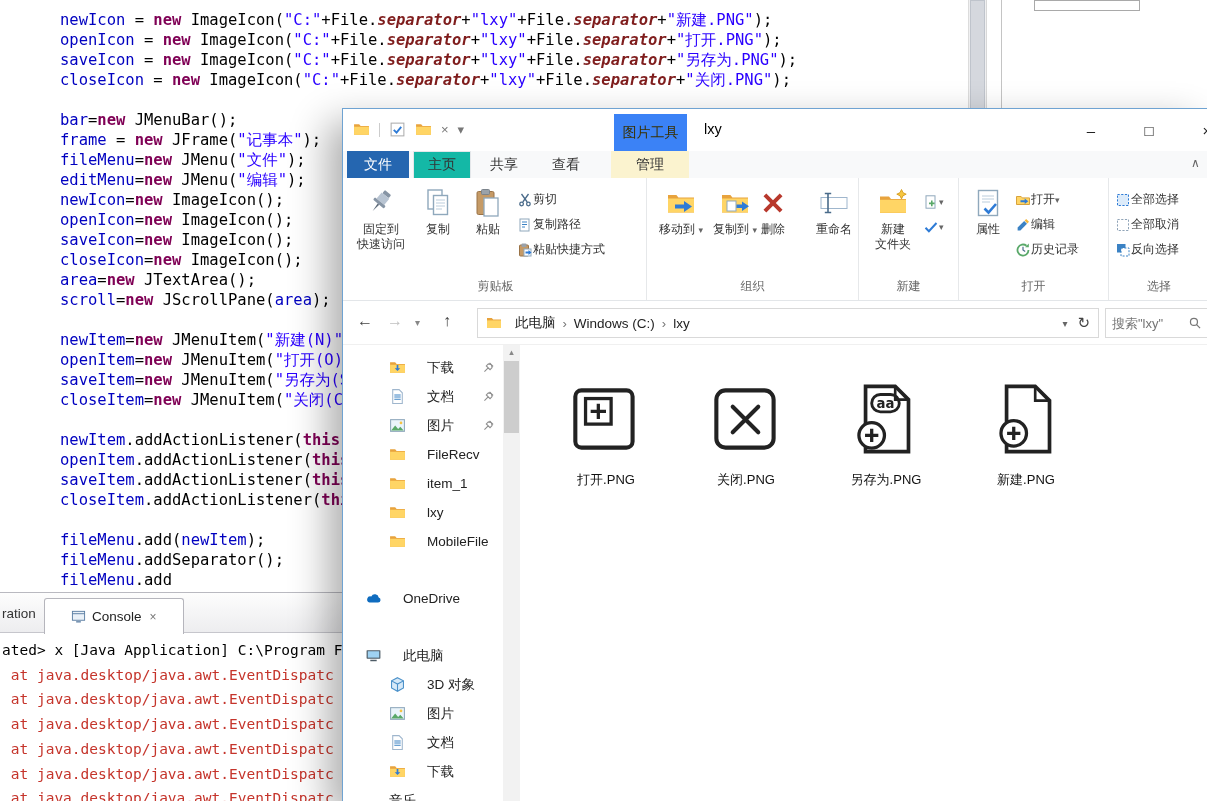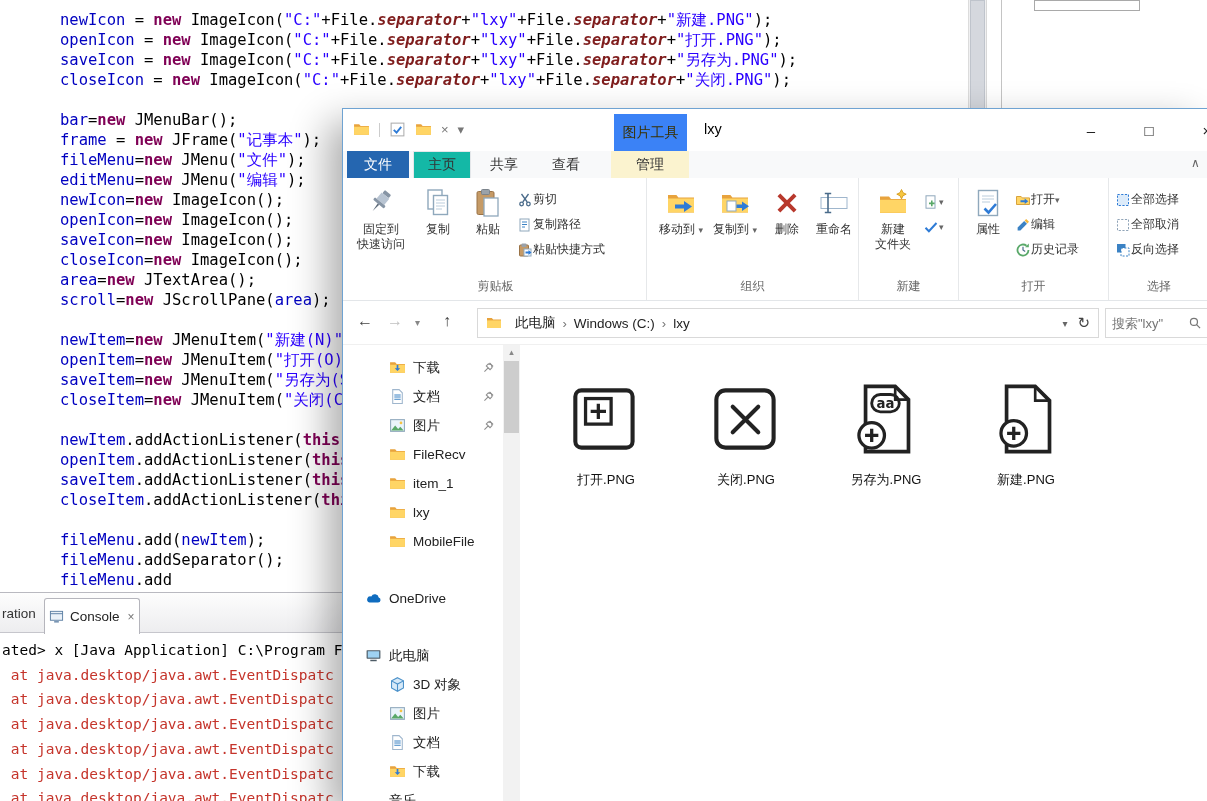--- a/index.html
+++ b/index.html
@@ -22,21 +22,21 @@
   #ed-scrollbar{position:absolute;left:968px;top:0;width:18px;height:592px;background:#F0F0F1;border-left:1px solid #DCDCDC}
   #ed-thumb{position:absolute;left:1px;top:0;width:15px;height:320px;background:#D5D8DE;border:1px solid #BFC4CC}
   #ed-ruler{position:absolute;left:986px;top:0;width:16px;height:592px;background:#fff;border-left:1px solid #D8D8D8;border-right:1px solid #C4C4C4}
   #tr-box{position:absolute;left:1034px;top:0;width:106px;height:11px;background:#fff;border:1px solid #A9A9A9}
 
   #console{position:absolute;left:0;top:592px;width:1207px;height:209px;background:#fff}
   #console-tabs{position:absolute;left:0;top:0;width:100%;height:41px;
     background:linear-gradient(#FDFDFD,#EDEDEF);border-top:1px solid #B9B9C0;border-bottom:1px solid #C6C6CC}
   #declaration-partial{position:absolute;left:2px;top:13px;font-size:13.5px;color:#333}
   #console-tab{position:absolute;left:44px;top:5px;height:36px;display:flex;align-items:center;gap:6px;
-    padding:0 4px;background:#fff;border:1px solid #B5B5BC;border-bottom:none;border-radius:3px 3px 0 0;
+    padding:0 26px;background:#fff;border:1px solid #B5B5BC;border-bottom:none;border-radius:3px 3px 0 0;
     font-size:13.5px;color:#222}
   #console-tab .tab-close{color:#777;font-size:12px;margin-left:2px}
   .console-tab-icon{width:15px;height:15px}
   #console-lines{position:absolute;left:2px;top:46px;font-family:"DejaVu Sans Mono",monospace;
     font-size:14.5px;line-height:24.7px;white-space:pre;color:#000}
   .console-err{color:#C5342B}
 
   
   #explorer{position:absolute;left:342px;top:108px;width:866px;height:694px;background:#fff;
     border:1px solid #6FA3D2;box-shadow:-14px 14px 36px rgba(0,0,0,.32)}
@@ -87,21 +87,21 @@
   .crumb{padding:0 7px}
   .crumb-sep{color:#777;font-size:13px}
   #crumb-dd{margin-left:auto;color:#666;font-size:10px;padding:0 8px}
   #crumb-refresh{color:#444;font-size:15px;padding:0 8px 0 2px}
   #search-box{position:absolute;left:762px;top:7px;width:104px;height:30px;border:1px solid #D9D9D9;
     background:#fff;display:flex;align-items:center;padding:0 6px}
   #search-input{border:none;outline:none;width:76px;font-size:13px;color:#777;font-family:inherit;background:transparent}
   #search-icon{width:14px;height:14px;margin-left:auto}
 
   #sidebar{position:absolute;left:0;top:236px;width:160px;height:458px;padding-top:8px;overflow:hidden;background:#fff}
-  .nav-item{position:relative;height:29px;display:flex;align-items:center;gap:7px;font-size:13.5px;color:#222}
+  .nav-item{position:relative;height:29px;display:flex;align-items:center;gap:21px;font-size:13.5px;color:#222}
   .indent1{padding-left:22px}.indent2{padding-left:46px}
   .nav-gap{margin-top:28px}
   .nav-icon{width:17px;height:17px;flex:none}
   .nav-pin{position:absolute;right:8px;width:13px;height:13px;opacity:.85}
   #sidebar-scroll{position:absolute;left:160px;top:236px;width:17px;height:458px;background:#F2F2F2}
   #sidebar-scroll .arrow{position:absolute;top:2px;width:100%;text-align:center;font-size:9px;color:#888}
   #sidebar-thumb{position:absolute;left:1px;top:16px;width:15px;height:72px;background:#CDCDCD}
 
   #main{position:absolute;left:177px;top:236px;right:0;bottom:0;background:#fff}
   #file-items{position:absolute;left:16px;top:28px;display:flex}
@@ -271,21 +271,21 @@
           <span class="bicon">
               <svg viewBox="0 0 32 32">
                 <path fill="#E8A33D" d="M3 8h8.4l2 2.4H29v15H3z"></path>
                 <path fill="#FFD565" d="M3 11.5h26v14H3z"></path>
                 <rect x="8" y="14" width="9" height="10" fill="#fff" stroke="#8FA8BC"></rect>
                 <path fill="#2E7BD6" d="M17.5 17.5h5.5v-3l7 4.8-7 4.8v-3h-5.5z"></path>
               </svg>
             </span>
           <span class="blabel"><span>复制到</span> <span class="dd">▾</span></span>
         </div>
-        <div class="bigbtn" style="left:118px;width:44px">
+        <div class="bigbtn" style="left:104px;width:44px">
           <span class="bicon">
               <svg viewBox="0 0 32 32">
                 <path fill="#B8382C" d="M6.5 9.3L9.3 6.5 16 13.2 22.7 6.5l2.8 2.8L18.8 16l6.7 6.7-2.8 2.8L16 18.8l-6.7 6.7-2.8-2.8L13.2 16z"></path>
               </svg>
             </span>
           <span class="blabel">删除</span>
         </div>
         <div class="bigbtn" style="left:164px;width:46px">
           <span class="bicon">
               <svg viewBox="0 0 32 32">

